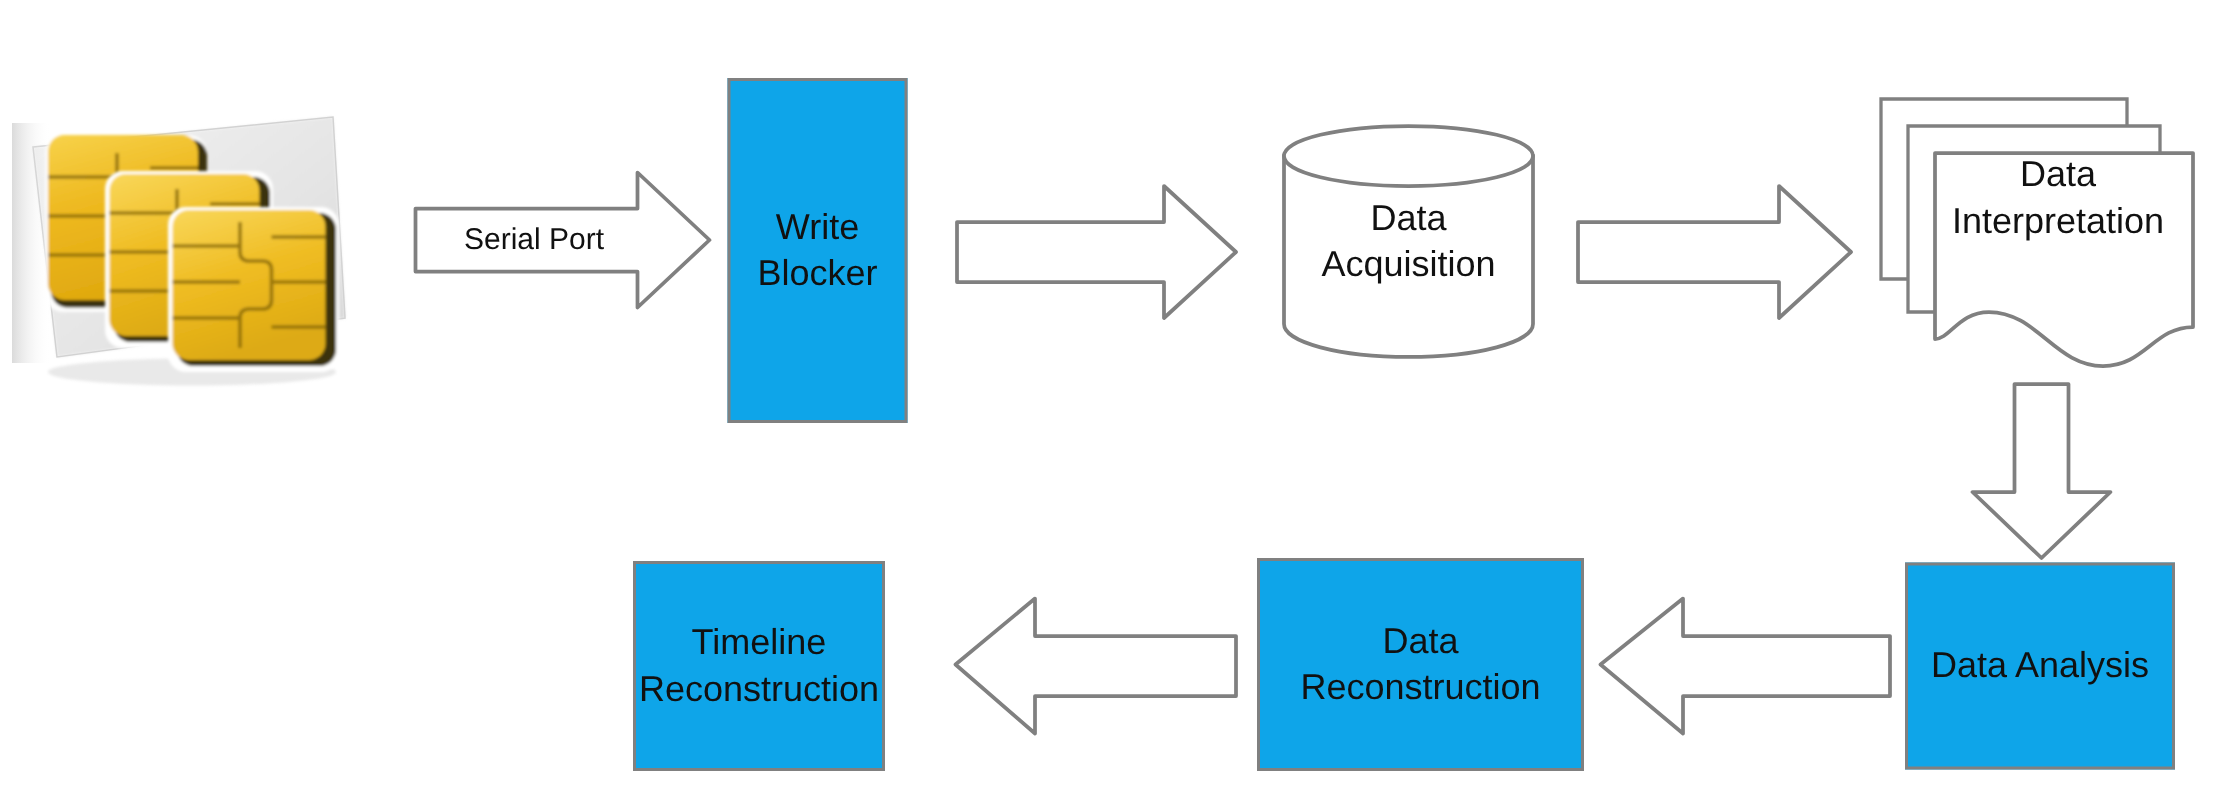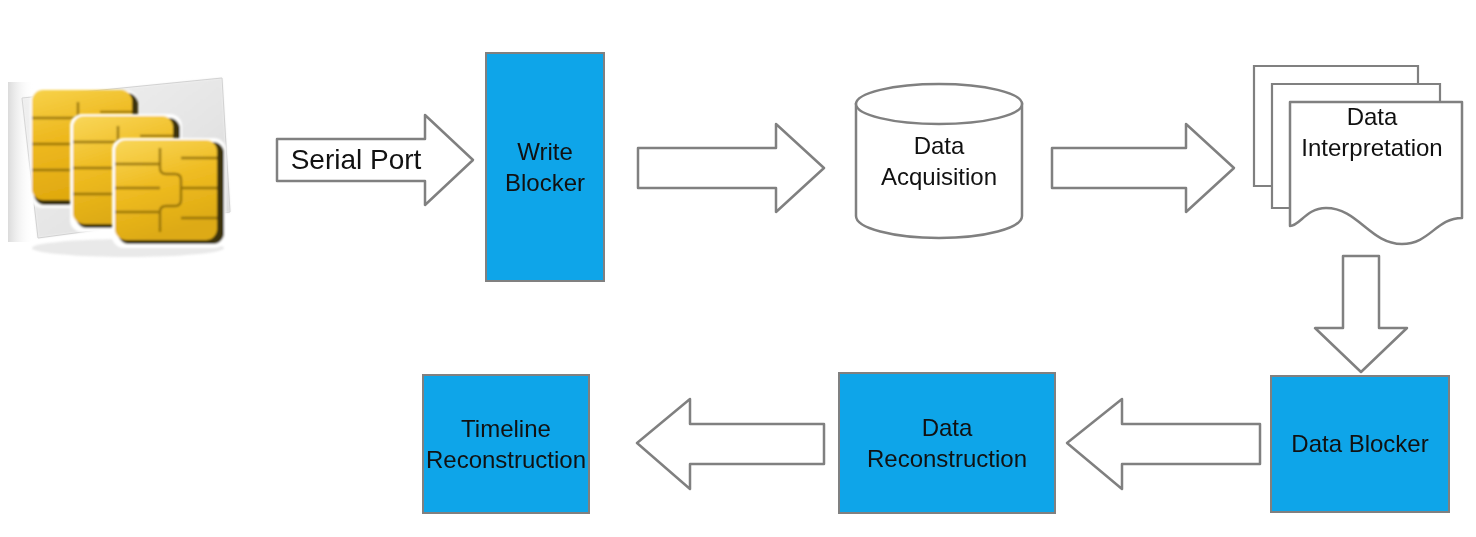--- a/index.html
+++ b/index.html
@@ -43,21 +43,21 @@
     font-size:24px;
     color:#111111;
     white-space:pre-line;
     pointer-events:none;
   }
   .arrowtext{
     position:absolute;
     display:flex;
     align-items:center;
     justify-content:center;
-    font-size:28px;
+    font-size:20px;
     color:#111111;
     pointer-events:none;
   }
   
   #sim{
     position:absolute;
     left:8px; top:62px;
     width:250px; height:200px;
   }
   #sim svg{display:block;}
@@ -198,21 +198,21 @@
   <div class="lbl" style="left:1272px; top:90px; width:200px; height:84px;">Data
 Interpretation</div>
 
   <div class="shapewrap" style="left:1312px; top:254px;">
     <svg width="98" height="120" viewBox="0 0 98 120">
       <path d="M31 2 L67 2 L67 74 L95 74 L49 118 L3 74 L31 74 Z" fill="#ffffff" stroke="#808080" stroke-width="2.5" stroke-linejoin="round"></path>
     </svg>
   </div>
 
   <div class="node rect" style="left:1270px; top:375px; width:180px; height:138px;">
-    <span>Data Blocker</span>
+    <span>Data Analysis</span>
   </div>
 
   <div class="shapewrap" style="left:1064px; top:396px;">
     <svg width="198" height="96" viewBox="0 0 198 96">
       <path d="M196 28 L58 28 L58 3 L3 47 L58 93 L58 68 L196 68 Z" fill="#ffffff" stroke="#808080" stroke-width="2.5" stroke-linejoin="round"></path>
     </svg>
   </div>
 
   <div class="node rect" style="left:838px; top:372px; width:218px; height:142px;">
     <span>Data

